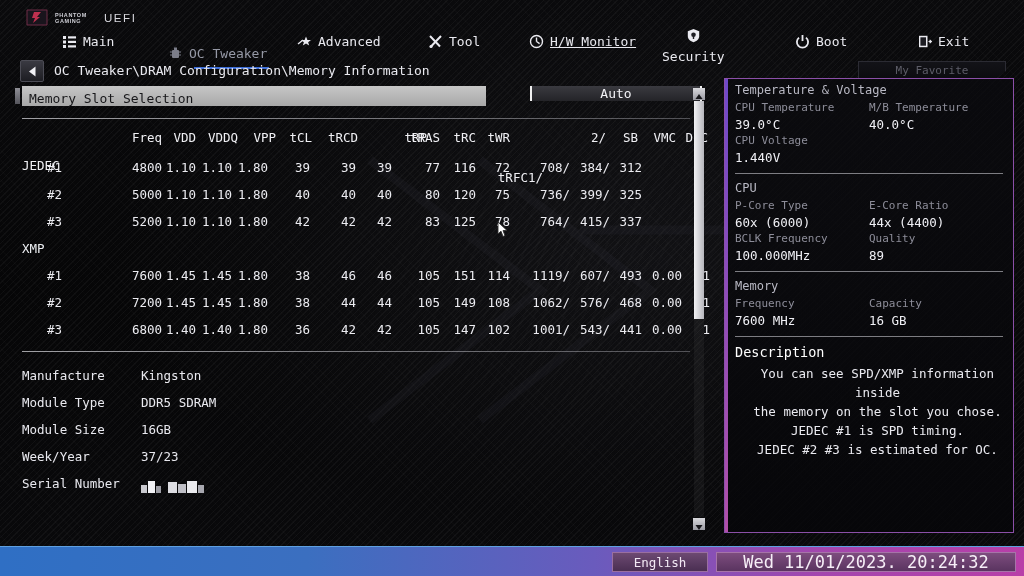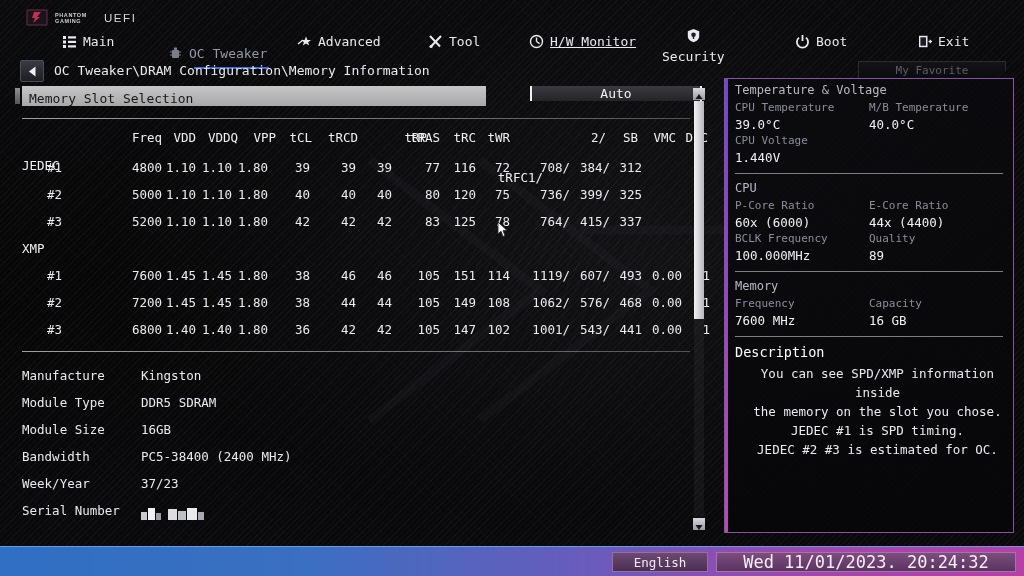--- a/index.html
+++ b/index.html
@@ -449,24 +449,20 @@
   </div>
   <div class="mrow">
     <span class="mlbl">Module Type</span>
     <span class="mval">DDR5 SDRAM</span>
   </div>
   <div class="mrow">
     <span class="mlbl">Module Size</span>
     <span class="mval">16GB</span>
   </div>
   <div class="mrow">
-    <span class="mlbl">Bandwidth</span>
-    <span class="mval">PC5-38400  (2400 MHz)</span>
-  </div>
-  <div class="mrow">
     <span class="mlbl">Week/Year</span>
     <span class="mval">37/23</span>
   </div>
   <div class="mrow">
     <span class="mlbl">Serial Number</span>
     <svg class="redact" viewBox="0 0 76 14">
       <rect x="0" y="6" width="6" height="8" fill="#c9c9cf"></rect>
       <rect x="7" y="2" width="7" height="12" fill="#f2f2f5"></rect>
       <rect x="15" y="7" width="5" height="7" fill="#9d9da5"></rect>
       <rect x="27" y="3" width="9" height="11" fill="#dcdce1"></rect>
@@ -510,21 +506,21 @@
     <div class="rp-k">CPU Voltage</div>
     <div class="rp-v">1.440V</div>
   </div>
 
   <div class="rp-hr"></div>
 
   <div class="rp-sec">
     <div class="rp-h">CPU</div>
     <div class="rp-grid">
       <div class="rp-col">
-        <div class="rp-k">P-Core Ratio</div>
+        <div class="rp-k">P-Core Type</div>
         <div class="rp-v">60x (6000)</div>
         <div class="rp-k">BCLK Frequency</div>
         <div class="rp-v">100.000MHz</div>
       </div>
       <div class="rp-col">
         <div class="rp-k">E-Core Ratio</div>
         <div class="rp-v">44x (4400)</div>
         <div class="rp-k">Quality</div>
         <div class="rp-v">89</div>
       </div>

